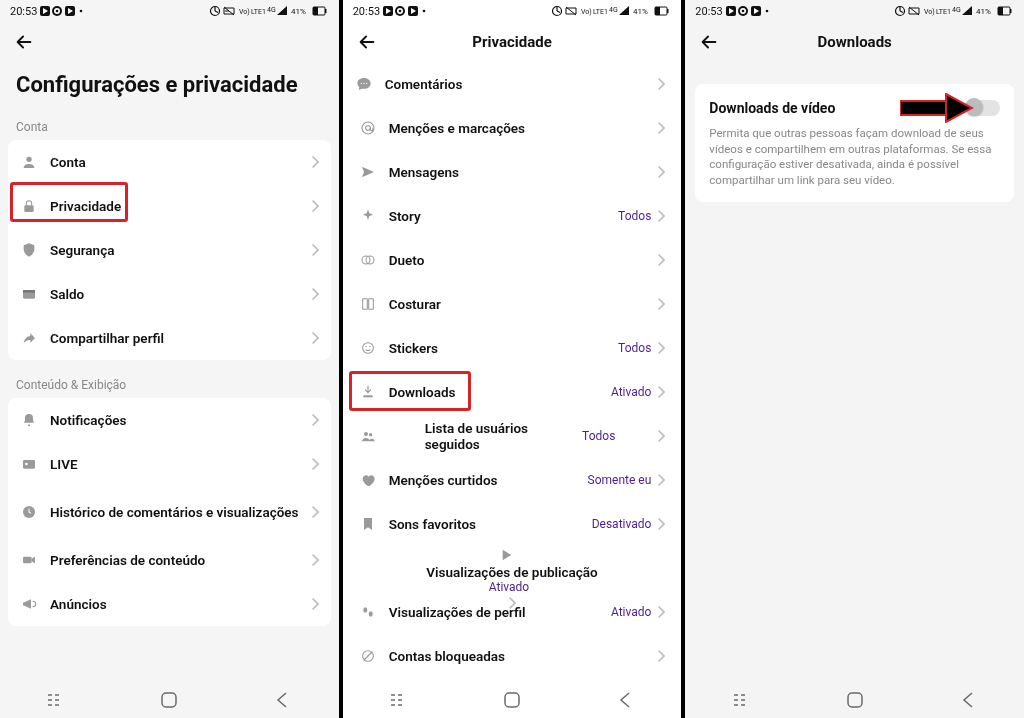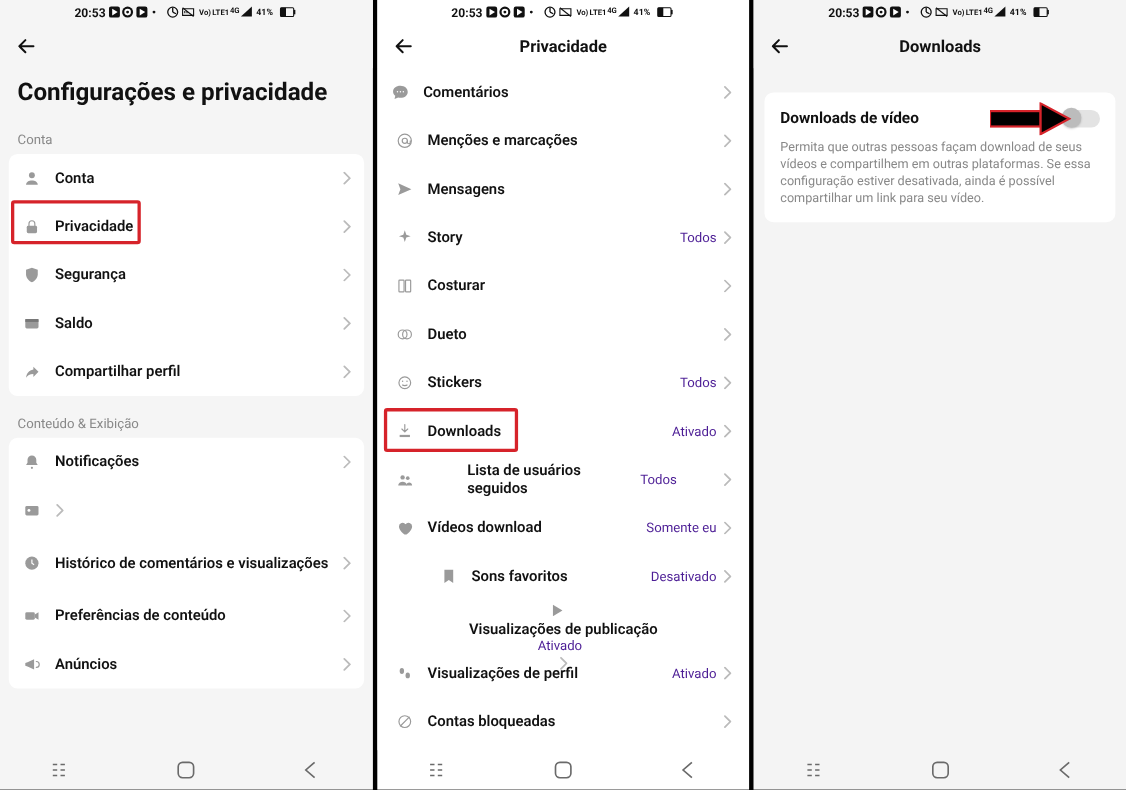--- a/index.html
+++ b/index.html
@@ -19,24 +19,24 @@
     flex-direction: column;
     overflow: hidden;
   }
   .screen + .screen { margin-left: 4px; }
 
   
   .status-bar {
     height: 22px;
     display: flex;
     align-items: center;
-    justify-content: center;
+    justify-content: space-between;
     padding: 0 10px;
     font-size: 11px;
-    font-weight: 700;
+    font-weight: 400;
     color: #111;
     background: #f5f5f5;
   }
   .status-left { display: flex; align-items: center; gap: 3px; }
   .status-right { display: flex; align-items: center; gap: 3px; font-size: 9px; }
   .status-icons svg { display: block; }
 
   
   .header {
     display: flex;
@@ -319,20 +319,21 @@
               <path d="M2 1l5 5-5 5" stroke="#bbb" stroke-width="1.6" fill="none" stroke-linecap="round"></path>
             </svg></span>
         </div>
         <div class="row">
           <span class="icon">
             <svg width="16" height="16" viewBox="0 0 24 24">
               <rect x="3" y="6" width="18" height="13" rx="2" fill="#9a9a9a"></rect>
               <circle cx="8" cy="12" r="2" fill="#fff"></circle>
             </svg>
           </span>
+          <span class="label">LIVE</span>
           <span class="chev"><svg width="8" height="12" viewBox="0 0 8 12">
               <path d="M2 1l5 5-5 5" stroke="#bbb" stroke-width="1.6" fill="none" stroke-linecap="round"></path>
             </svg></span>
         </div>
         <div class="row" style="height: 52px;">
           <span class="icon">
             <svg width="16" height="16" viewBox="0 0 24 24">
               <circle cx="12" cy="12" r="9" fill="#9a9a9a"></circle>
               <path d="M12 7v5l3 2" stroke="#fff" stroke-width="1.6" fill="none"></path>
             </svg>
@@ -485,37 +486,37 @@
         </span>
         <span class="label">Story</span>
         <span class="value">Todos</span>
         <span class="chev"><svg width="8" height="12" viewBox="0 0 8 12">
             <path d="M2 1l5 5-5 5" stroke="#bbb" stroke-width="1.6" fill="none" stroke-linecap="round"></path>
           </svg></span>
       </div>
       <div class="row" style="padding-left: 16px; padding-right: 16px;">
         <span class="icon">
           <svg width="16" height="16" viewBox="0 0 24 24">
+            <circle cx="9" cy="12" r="6" stroke="#9a9a9a" stroke-width="1.6" fill="none" stroke-linecap="round" stroke-linejoin="round"></circle>
+            <circle cx="15" cy="12" r="6" stroke="#9a9a9a" stroke-width="1.6" fill="none" stroke-linecap="round" stroke-linejoin="round"></circle>
+          </svg>
+        </span>
+        <span class="label">Dueto</span>
+        <span class="chev"><svg width="8" height="12" viewBox="0 0 8 12">
+            <path d="M2 1l5 5-5 5" stroke="#bbb" stroke-width="1.6" fill="none" stroke-linecap="round"></path>
+          </svg></span>
+      </div>
+      <div class="row" style="padding-left: 16px; padding-right: 16px;">
+        <span class="icon">
+          <svg width="16" height="16" viewBox="0 0 24 24">
             <rect x="4" y="4" width="7" height="16" rx="1" stroke="#9a9a9a" stroke-width="1.6" fill="none" stroke-linecap="round" stroke-linejoin="round"></rect>
             <rect x="13" y="4" width="7" height="16" rx="1" stroke="#9a9a9a" stroke-width="1.6" fill="none" stroke-linecap="round" stroke-linejoin="round"></rect>
           </svg>
         </span>
         <span class="label">Costurar</span>
-        <span class="chev"><svg width="8" height="12" viewBox="0 0 8 12">
-            <path d="M2 1l5 5-5 5" stroke="#bbb" stroke-width="1.6" fill="none" stroke-linecap="round"></path>
-          </svg></span>
-      </div>
-      <div class="row" style="padding-left: 16px; padding-right: 16px;">
-        <span class="icon">
-          <svg width="16" height="16" viewBox="0 0 24 24">
-            <circle cx="9" cy="12" r="6" stroke="#9a9a9a" stroke-width="1.6" fill="none" stroke-linecap="round" stroke-linejoin="round"></circle>
-            <circle cx="15" cy="12" r="6" stroke="#9a9a9a" stroke-width="1.6" fill="none" stroke-linecap="round" stroke-linejoin="round"></circle>
-          </svg>
-        </span>
-        <span class="label">Dueto</span>
         <span class="chev"><svg width="8" height="12" viewBox="0 0 8 12">
             <path d="M2 1l5 5-5 5" stroke="#bbb" stroke-width="1.6" fill="none" stroke-linecap="round"></path>
           </svg></span>
       </div>
       <div class="row" style="padding-left: 16px; padding-right: 16px;">
         <span class="icon">
           <svg width="16" height="16" viewBox="0 0 24 24">
             <circle cx="12" cy="12" r="8" stroke="#9a9a9a" stroke-width="1.6" fill="none" stroke-linecap="round" stroke-linejoin="round"></circle>
             <circle cx="9" cy="10" r="1" fill="#9a9a9a"></circle>
             <circle cx="15" cy="10" r="1" fill="#9a9a9a"></circle>
@@ -556,27 +557,27 @@
         <span class="chev"><svg width="8" height="12" viewBox="0 0 8 12">
             <path d="M2 1l5 5-5 5" stroke="#bbb" stroke-width="1.6" fill="none" stroke-linecap="round"></path>
           </svg></span>
       </div>
       <div class="row" style="padding-left: 16px; padding-right: 16px;">
         <span class="icon">
           <svg width="16" height="16" viewBox="0 0 24 24">
             <path d="M12 21s-8-5-8-11a5 5 0 019-3 5 5 0 019 3c0 6-8 11-8 11z" fill="#9a9a9a"></path>
           </svg>
         </span>
-        <span class="label">Vídeos download</span>
+        <span class="label">Menções curtidos</span>
         <span class="value">Somente eu</span>
         <span class="chev"><svg width="8" height="12" viewBox="0 0 8 12">
             <path d="M2 1l5 5-5 5" stroke="#bbb" stroke-width="1.6" fill="none" stroke-linecap="round"></path>
           </svg></span>
       </div>
-      <div class="row" style="padding-left: 16px; padding-right: 16px; margin-left: 40px;">
+      <div class="row" style="padding-left: 16px; padding-right: 16px;">
         <span class="icon">
           <svg width="16" height="16" viewBox="0 0 24 24">
             <path d="M6 3h12v18l-6-4-6 4V3z" fill="#9a9a9a"></path>
           </svg>
         </span>
         <span class="label">Sons favoritos</span>
         <span class="value">Desativado</span>
         <span class="chev"><svg width="8" height="12" viewBox="0 0 8 12">
             <path d="M2 1l5 5-5 5" stroke="#bbb" stroke-width="1.6" fill="none" stroke-linecap="round"></path>
           </svg></span>

